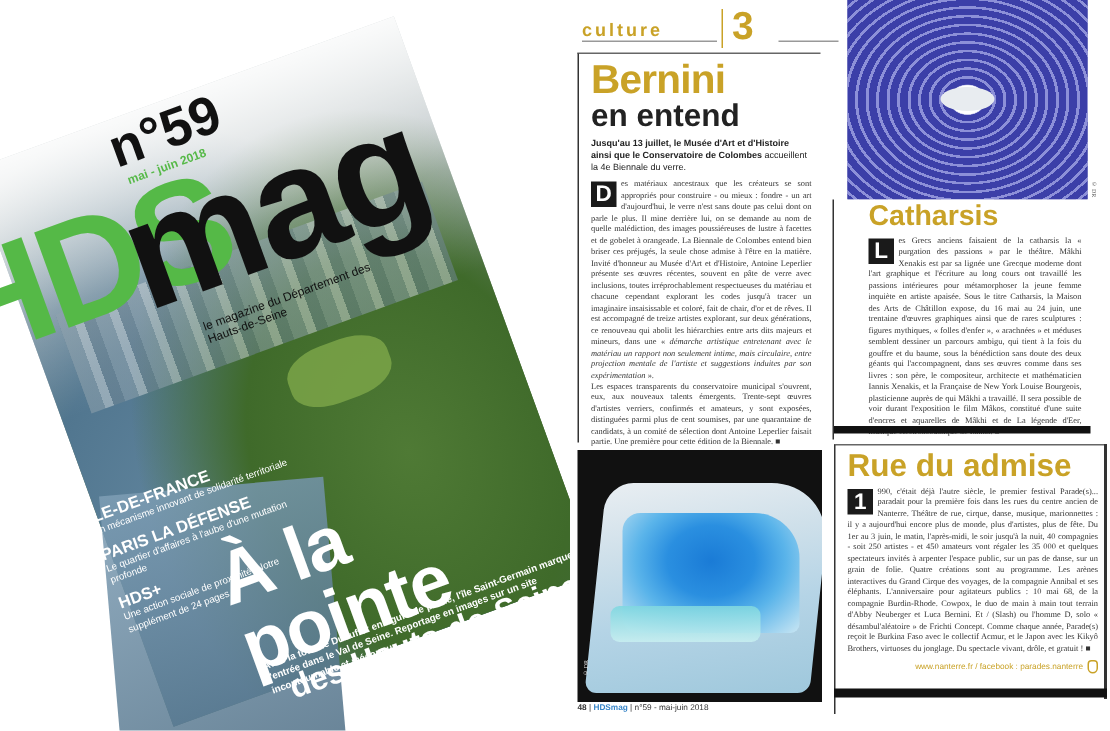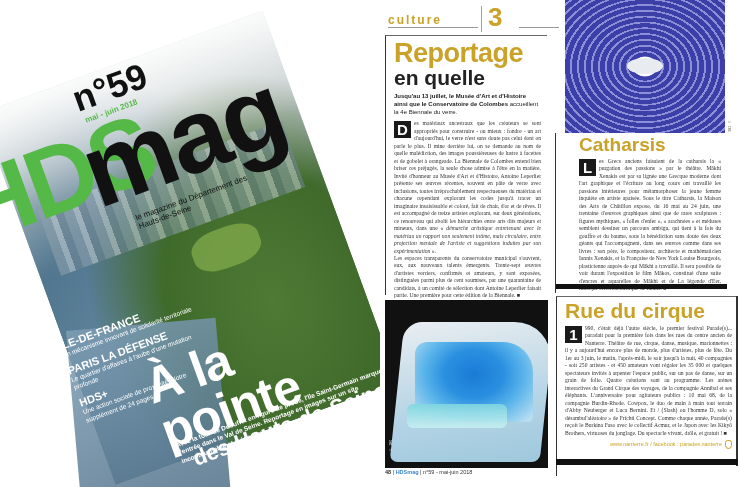--- a/index.html
+++ b/index.html
@@ -145,22 +145,22 @@
 
 <div class="section-head">
   <div class="section-label">culture</div>
   <div class="section-rule-1"></div>
   <div class="section-sep"></div>
   <div class="section-num">3</div>
   <div class="section-rule-2"></div>
 </div>
 
 <div class="article colombes frame-left">
-  <div class="a-title">Reportage</div>
-  <div class="a-subtitle">en quelle</div>
+  <div class="a-title">Bernini</div>
+  <div class="a-subtitle">en entend</div>
   <div class="a-lead">
     <b>Jusqu'au 13 juillet, le Musée d'Art et d'Histoire ainsi que le Conservatoire de Colombes</b>
     <span>accueillent la 4e Biennale du verre.</span>
   </div>
   <div class="a-body">
     <span class="dropcap">D</span>
     <span>es matériaux ancestraux que les créateurs se sont appropriés pour construire - ou mieux : fondre - un art d'aujourd'hui, le verre n'est sans doute pas celui dont on parle le plus. Il mine derrière lui, on se demande au nom de quelle malédiction, des images poussiéreuses de lustre à facettes et de gobelet à orangeade. La Biennale de Colombes entend bien briser ces préjugés, la seule chose admise à l'être en la matière. Invité d'honneur au Musée d'Art et d'Histoire, Antoine Leperlier présente ses œuvres récentes, souvent en pâte de verre avec inclusions, toutes irréprochablement respectueuses du matériau et chacune cependant explorant les codes jusqu'à tracer un imaginaire insaisissable et coloré, fait de chair, d'or et de rêves. Il est accompagné de treize artistes explorant, sur deux générations, ce renouveau qui abolit les hiérarchies entre arts dits majeurs et mineurs, dans une «</span>
     <i>démarche artistique entretenant avec le matériau un rapport non seulement intime, mais circulaire, entre projection mentale de l'artiste et suggestions induites par son expérimentation</i>
     <span>».</span>
     <br>
@@ -197,21 +197,21 @@
     <span class="dropcap">L</span>
     <span>es Grecs anciens faisaient de la catharsis la « purgation des passions » par le théâtre. Mâkhi Xenakis est par sa lignée une Grecque moderne dont l'art graphique et l'écriture au long cours ont travaillé les passions intérieures pour métamorphoser la jeune femme inquiète en artiste apaisée. Sous le titre Catharsis, la Maison des Arts de Châtillon expose, du 16 mai au 24 juin, une trentaine d'œuvres graphiques ainsi que de rares sculptures : figures mythiques, « folles d'enfer », « arachnées » et méduses semblent dessiner un parcours ambigu, qui tient à la fois du gouffre et du baume, sous la bénédiction sans doute des deux géants qui l'accompagnent, dans ses œuvres comme dans ses livres : son père, le compositeur, architecte et mathématicien Iannis Xenakis, et la Française de New York Louise Bourgeois, plasticienne auprès de qui Mâkhi a travaillé. Il sera possible de voir durant l'exposition le film Mâkos, constitué d'une suite d'encres et aquarelles de Mâkhi et de La légende d'Eer, musique électroacoustique de Iannis. ■</span>
   </div>
   <div class="a-link">
     <span>www.maisondesarts-chatillon.fr</span><span class="cursor"></span>
   </div>
 </div>
 <div class="catharsis-bar"></div>
 
 <div class="article cirque frame-left">
-  <div class="a-title">Rue du cirque</div>
+  <div class="a-title">Rue du admise</div>
   <div class="a-body">
     <span class="dropcap">1</span>
     <span>990, c'était déjà l'autre siècle, le premier festival Parade(s)... paradait pour la première fois dans les rues du centre ancien de Nanterre. Théâtre de rue, cirque, danse, musique, marionnettes : il y a aujourd'hui encore plus de monde, plus d'artistes, plus de fête. Du 1er au 3 juin, le matin, l'après-midi, le soir jusqu'à la nuit, 40 compagnies - soit 250 artistes - et 450 amateurs vont régaler les 35 000 et quelques spectateurs invités à arpenter l'espace public, sur un pas de danse, sur un grain de folie. Quatre créations sont au programme. Les arènes interactives du Grand Cirque des voyages, de la compagnie Annibal et ses éléphants. L'anniversaire pour agitateurs publics : 10 mai 68, de la compagnie Burdin-Rhode. Cowpox, le duo de main à main tout terrain d'Abby Neuberger et Luca Bernini. Et / (Slash) ou l'homme D, solo « désambul'aléatoire » de Frichti Concept. Comme chaque année, Parade(s) reçoit le Burkina Faso avec le collectif Acmur, et le Japon avec les Kikyô Brothers, virtuoses du jonglage. Du spectacle vivant, drôle, et gratuit ! ■</span>
   </div>
   <div class="a-link">
     <span>www.nanterre.fr / facebook : parades.nanterre</span><span class="cursor"></span>
   </div>
 </div>
 <div class="cirque-right"></div>
 <div class="cirque-bar"></div>

